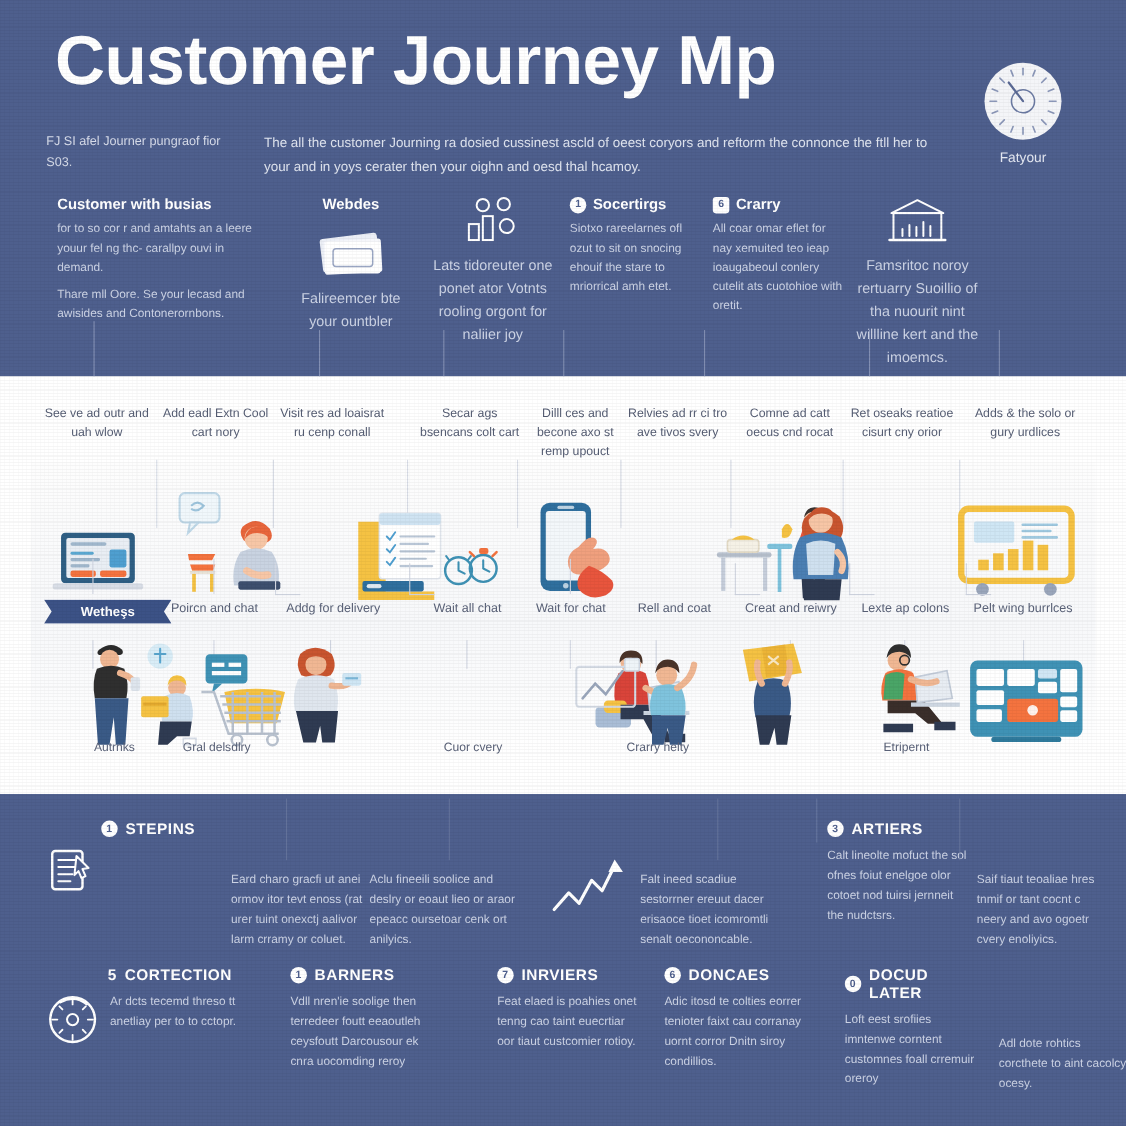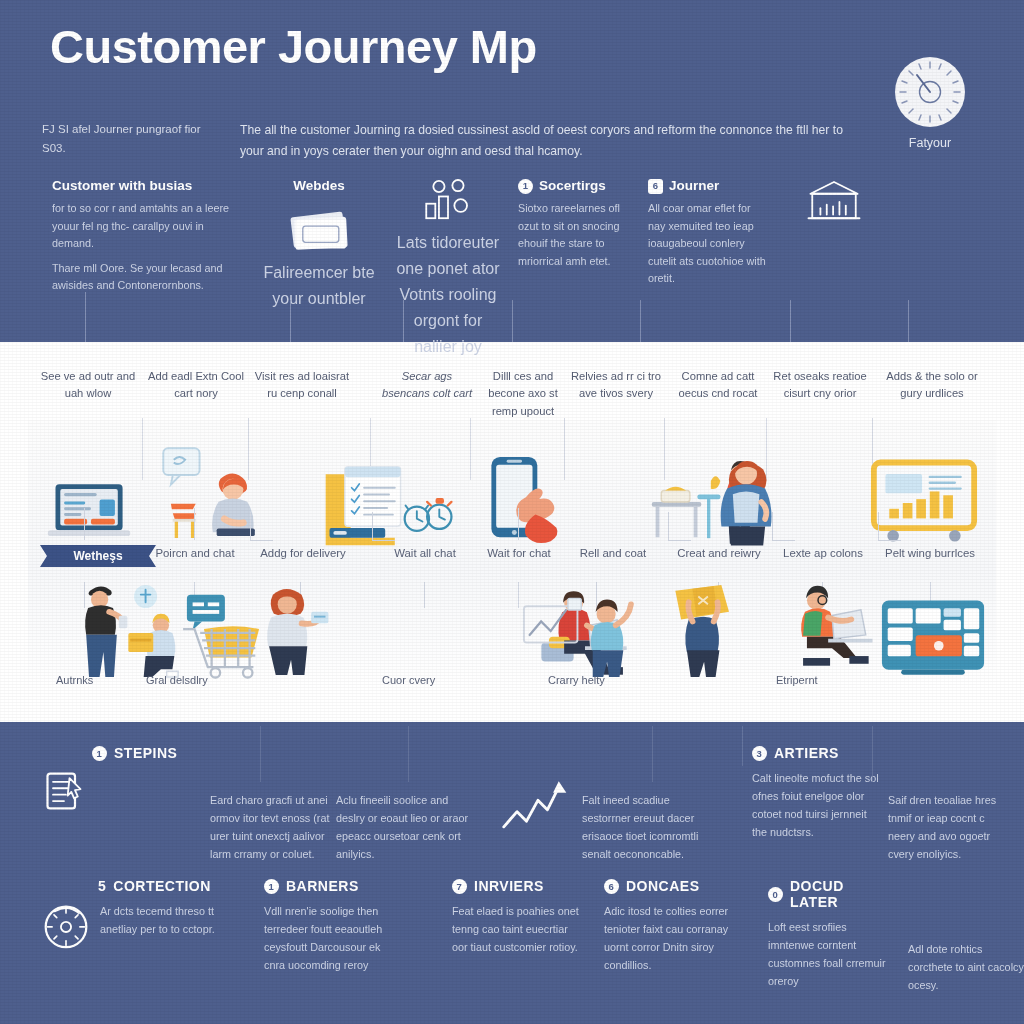--- a/index.html
+++ b/index.html
@@ -27,21 +27,21 @@
   .grain{
     position:absolute;inset:0;pointer-events:none;opacity:.055;
     background-image:
       repeating-linear-gradient(0deg,rgba(0,0,0,.6) 0 1px,rgba(255,255,255,0) 1px 3px),
       repeating-linear-gradient(90deg,rgba(0,0,0,.35) 0 1px,rgba(255,255,255,0) 1px 4px);
   }
 
   
   .title{
     position:absolute;left:50px;top:22px;width:830px;
-    font-size:47px;font-weight:bold;color:#ffffff;letter-spacing:-.5px;
+    font-size:63px;font-weight:bold;color:#ffffff;letter-spacing:-.5px;
     line-height:1.05;text-shadow:0 1px 0 rgba(0,0,0,.08);
   }
   .intro-left{
     position:absolute;left:42px;top:120px;width:180px;
     font-size:11.5px;line-height:1.65;color:#d7dcea;
   }
   .intro-main{
     position:absolute;left:240px;top:120px;width:610px;
     font-size:12.2px;line-height:1.75;color:#dfe4ef;
   }
@@ -59,37 +59,37 @@
   .topcol .tc-head.small{font-size:12.5px;font-weight:bold;}
   .topcol .tc-body{font-size:10.8px;line-height:1.62;color:#ccd3e5;}
   .topcol .tc-body.b2{margin-top:7px;}
   .num-badge{
     display:inline-flex;align-items:center;justify-content:center;
     width:15px;height:15px;border-radius:50%;background:#ffffff;color:#4e5f8d;
     font-size:9.5px;font-weight:bold;flex:0 0 auto;
   }
   .num-badge.sq{border-radius:3px;}
   .tc-icon{margin-bottom:6px;}
-  .tc-cap{font-size:16px;line-height:1.62;color:#ccd3e5;}
+  .tc-cap{font-size:13px;line-height:1.62;color:#ccd3e5;}
   .tc-center{text-align:center;}
 
   
   .drop{position:absolute;width:1px;background:#8d99bb;opacity:.85;}
 
   
   .stagerow{position:absolute;left:0;top:368px;width:1024px;height:64px;}
   .stage{position:absolute;top:0;text-align:center;font-size:11.2px;line-height:1.55;color:#555d73;}
   .vsep{position:absolute;top:418px;width:1px;height:62px;background:#d8dce6;}
 
   
   .illo1{position:absolute;left:0;top:440px;width:1024px;height:108px;}
   .illo2{position:absolute;left:0;top:580px;width:1024px;height:100px;}
   .ill{position:absolute;bottom:0;}
   .lab1{position:absolute;top:545px;text-align:center;font-size:11.4px;line-height:1.5;color:#5a6278;}
-  .lab2{position:absolute;top:672px;font-size:11px;line-height:1.5;color:#5a6278;}
+  .lab2{position:absolute;top:672px;text-align:center;font-size:11px;line-height:1.5;color:#5a6278;}
   .ribbon{
     position:absolute;top:545px;background:#3c5286;color:#fff;
     font-size:12px;font-weight:bold;padding:4px 14px;text-align:center;
     clip-path:polygon(0 0,100% 0,94% 50%,100% 100%,0 100%,6% 50%);
   }
   .tick{position:absolute;width:1px;background:#d3d8e3;}
   .elbow{position:absolute;border-left:1px solid #d3d8e3;border-bottom:1px solid #d3d8e3;}
 
   
   .botrow1{position:absolute;left:0;top:745px;width:1024px;height:130px;}
@@ -192,57 +192,58 @@
       <div class="tc-head">
         <span class="num-badge">1</span>
         <span>Socertirgs</span>
       </div>
       <div class="tc-body">Siotxo rareelarnes ofl ozut to sit on snocing ehouif the stare to mriorrical amh etet.</div>
     </div>
 
     <div class="topcol" style="left:608px;width:118px;">
       <div class="tc-head">
         <span class="num-badge sq">6</span>
-        <span>Journer</span>
+        <span>Crarry</span>
       </div>
       <div class="tc-body">All coar omar eflet for nay xemuited teo ieap ioaugabeoul conlery cutelit ats cuotohioe with oretit.</div>
     </div>
 
     <div class="topcol tc-center" style="left:738px;width:112px;">
       <div class="tc-icon">
         <svg viewBox="0 0 64 50" width="58" height="46" style="margin:0 auto 4px;">
           <path d="M32 4 L58 17 H6 Z" fill="none" stroke="#ffffff" stroke-width="2" stroke-linejoin="round"></path>
           <rect x="8" y="17" width="48" height="27" fill="none" stroke="#ffffff" stroke-width="2"></rect>
           <line x1="4" y1="44" x2="60" y2="44" stroke="#ffffff" stroke-width="2.4" stroke-linecap="round"></line>
           <g stroke="#ffffff" stroke-width="2" stroke-linecap="round">
             <line x1="17" y1="40" x2="17" y2="33"></line>
             <line x1="24" y1="40" x2="24" y2="29"></line>
             <line x1="31" y1="40" x2="31" y2="31"></line>
             <line x1="38" y1="40" x2="38" y2="26"></line>
             <line x1="45" y1="40" x2="45" y2="30"></line>
           </g>
         </svg>
       </div>
+      <div class="tc-cap">Famsritoc noroy rertuarry Suoillio of tha nuourit nint willline kert and the imoemcs.</div>
     </div>
 
   </div>
 
   <div class="drop" style="left:85px;  top:292px;height:50px;"></div>
   <div class="drop" style="left:290px; top:300px;height:42px;"></div>
   <div class="drop" style="left:403px; top:300px;height:42px;"></div>
   <div class="drop" style="left:512px; top:300px;height:42px;"></div>
   <div class="drop" style="left:640px; top:300px;height:42px;"></div>
   <div class="drop" style="left:790px; top:300px;height:42px;"></div>
   <div class="drop" style="left:908px; top:300px;height:42px;"></div>
 
   <div class="stagerow">
     <div class="stage" style="left:36px;  width:104px;">See ve ad outr and uah wlow</div>
     <div class="stage" style="left:148px; width:96px;">Add eadl Extn Cool cart nory</div>
     <div class="stage" style="left:252px; width:100px;">Visit res ad loaisrat ru cenp conall</div>
-    <div class="stage" style="left:378px; width:98px;font-style:italic;">Secar ags bsencans colt cart</div>
+    <div class="stage" style="left:378px; width:98px;">Secar ags bsencans colt cart</div>
     <div class="stage" style="left:474px; width:98px;">Dilll ces and becone axo st remp upouct</div>
     <div class="stage" style="left:568px; width:96px;">Relvies ad rr ci tro ave tivos svery</div>
     <div class="stage" style="left:670px; width:96px;">Comne ad catt oecus cnd rocat</div>
     <div class="stage" style="left:772px; width:96px;">Ret oseaks reatioe cisurt cny orior</div>
     <div class="stage" style="left:880px; width:104px;">Adds &amp; the solo or gury urdlices</div>
   </div>
 
   <div class="vsep" style="left:142px;"></div>
   <div class="vsep" style="left:248px;"></div>
   <div class="vsep" style="left:370px;"></div>
@@ -604,21 +605,21 @@
 
     <div class="bitem" style="left:752px;width:128px;">
       <div class="b-head">
         <span class="num-badge">3</span>
         <span>Artiers</span>
       </div>
       <div class="b-body">Calt lineolte mofuct the sol ofnes foiut enelgoe olor cotoet nod tuirsi jernneit the nudctsrs.</div>
     </div>
 
     <div class="bitem" style="left:888px;top:46px;width:122px;">
-      <div class="b-body">Saif dren teoaliae hres tnmif or ieap cocnt c neery and avo ogoetr cvery enoliyics.</div>
+      <div class="b-body">Saif tiaut teoaliae hres tnmif or tant cocnt c neery and avo ogoetr cvery enoliyics.</div>
     </div>
   </div>
 
   <div class="bsep" style="left:260px;top:726px;height:56px;"></div>
   <div class="bsep" style="left:408px;top:726px;height:56px;"></div>
   <div class="bsep" style="left:652px;top:726px;height:56px;"></div>
   <div class="bsep" style="left:742px;top:726px;height:40px;"></div>
   <div class="bsep" style="left:872px;top:726px;height:56px;"></div>
 
   <div class="botrow2">

